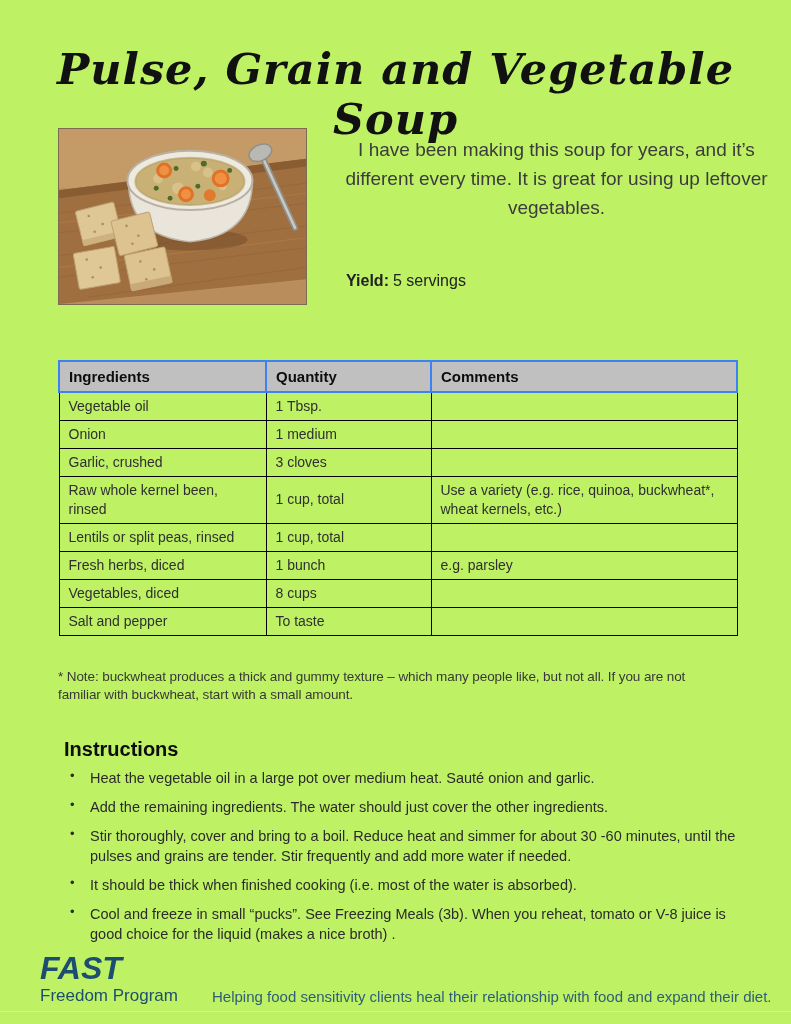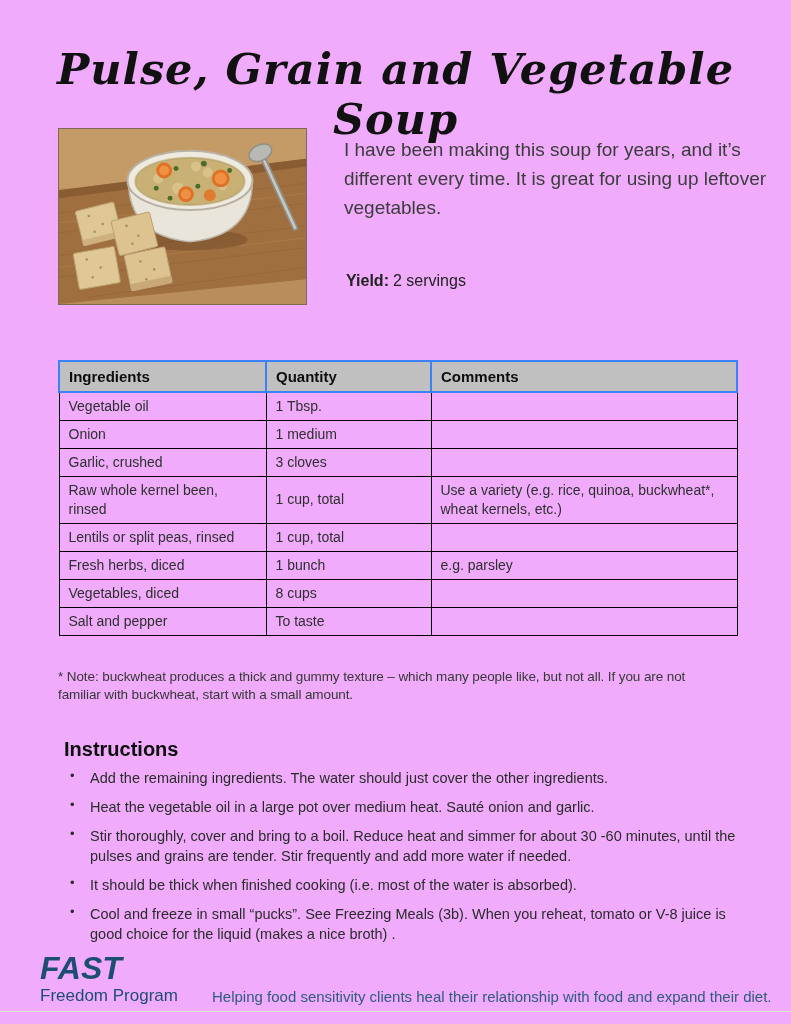--- a/index.html
+++ b/index.html
@@ -1,38 +1,38 @@
 <!DOCTYPE html>
 <html><head>
 <meta charset="utf-8">
 <style>
   * { margin:0; padding:0; box-sizing:border-box; }
   html,body { background:#ffffff; }
   .page {
     position:relative; width:791px; height:1024px; margin:0 auto;
-    background:#f0abfc; overflow:hidden;
+    background:#bef264; overflow:hidden;
     font-family:"Liberation Sans", sans-serif; color:#222;
   }
   
   .title {
     position:absolute; top:44px; left:0; width:100%;
     text-align:center; font-family:"DejaVu Serif", serif;
     font-style:italic; font-weight:600; font-size:43px; color:#111;
     letter-spacing:1px;
   }
   
   .photo {
     position:absolute; left:58px; top:128px; width:249px; height:177px;
     border:1px solid #7d6a55; overflow:hidden; background:#b78d5c;
   }
   .photo svg { display:block; width:100%; height:100%; }
   
   .intro {
     position:absolute; left:344px; top:136px; width:425px;
-    font-size:19px; line-height:1.52; color:#3c3c3c;
+    font-size:19px; line-height:1.52; color:#3c3c3c;text-align:center;
   }
   .yield-line {
     position:absolute; left:346px; top:272px; font-size:16px; color:#222;
   }
   .yield-line .lbl { font-weight:bold; margin-right:4px; }
   
   table.ingredients {
     position:absolute; left:58px; top:360px; width:678px;
     border-collapse:collapse; table-layout:fixed;
   }
@@ -184,21 +184,21 @@
             <circle cx="96" cy="142" r="1.3"></circle>
             <circle cx="88" cy="152" r="1.3"></circle>
         </g>
       </g>
     </svg>
   </div>
 
   <p class="intro">I have been making this soup for years, and it’s different every time. It is great for using up leftover vegetables.</p>
 
   <div class="yield-line">
-    <span class="lbl">Yield:</span><span>2 servings</span>
+    <span class="lbl">Yield:</span><span>5 servings</span>
   </div>
 
   <table class="ingredients">
     <colgroup>
         <col class="c1">
         <col class="c2">
         <col class="c3">
       </colgroup>
     <thead>
       <tr>
@@ -249,22 +249,22 @@
         <td></td>
       </tr>
     </tbody>
   </table>
 
   <p class="note">* Note: buckwheat produces a thick and gummy texture – which many people like, but not all. If you are not familiar with buckwheat, start with a small amount.</p>
 
   <h2 class="instructions-heading">Instructions</h2>
 
   <ul class="steps">
+    <li>Heat the vegetable oil in a large pot over medium heat. Sauté onion and garlic.</li>
     <li>Add the remaining ingredients.  The water should just cover the other ingredients.</li>
-    <li>Heat the vegetable oil in a large pot over medium heat. Sauté onion and garlic.</li>
     <li>Stir thoroughly, cover and bring to a boil. Reduce heat and simmer for about 30 -60 minutes, until the pulses and grains are tender. Stir frequently and add more water if needed.</li>
     <li>It should be thick when finished cooking (i.e. most of the water is absorbed).</li>
     <li>Cool and freeze in small “pucks”. See Freezing Meals (3b). When you reheat, tomato or V-8 juice is good choice for the liquid (makes a nice broth) .</li>
   </ul>
 
   <div class="footer-logo-top">FAST</div>
   <div class="footer-logo-bottom">Freedom Program</div>
   <div class="footer-tagline">Helping food sensitivity clients heal their relationship with food and expand their diet.</div>
   <div class="footer-rule"></div>
 

